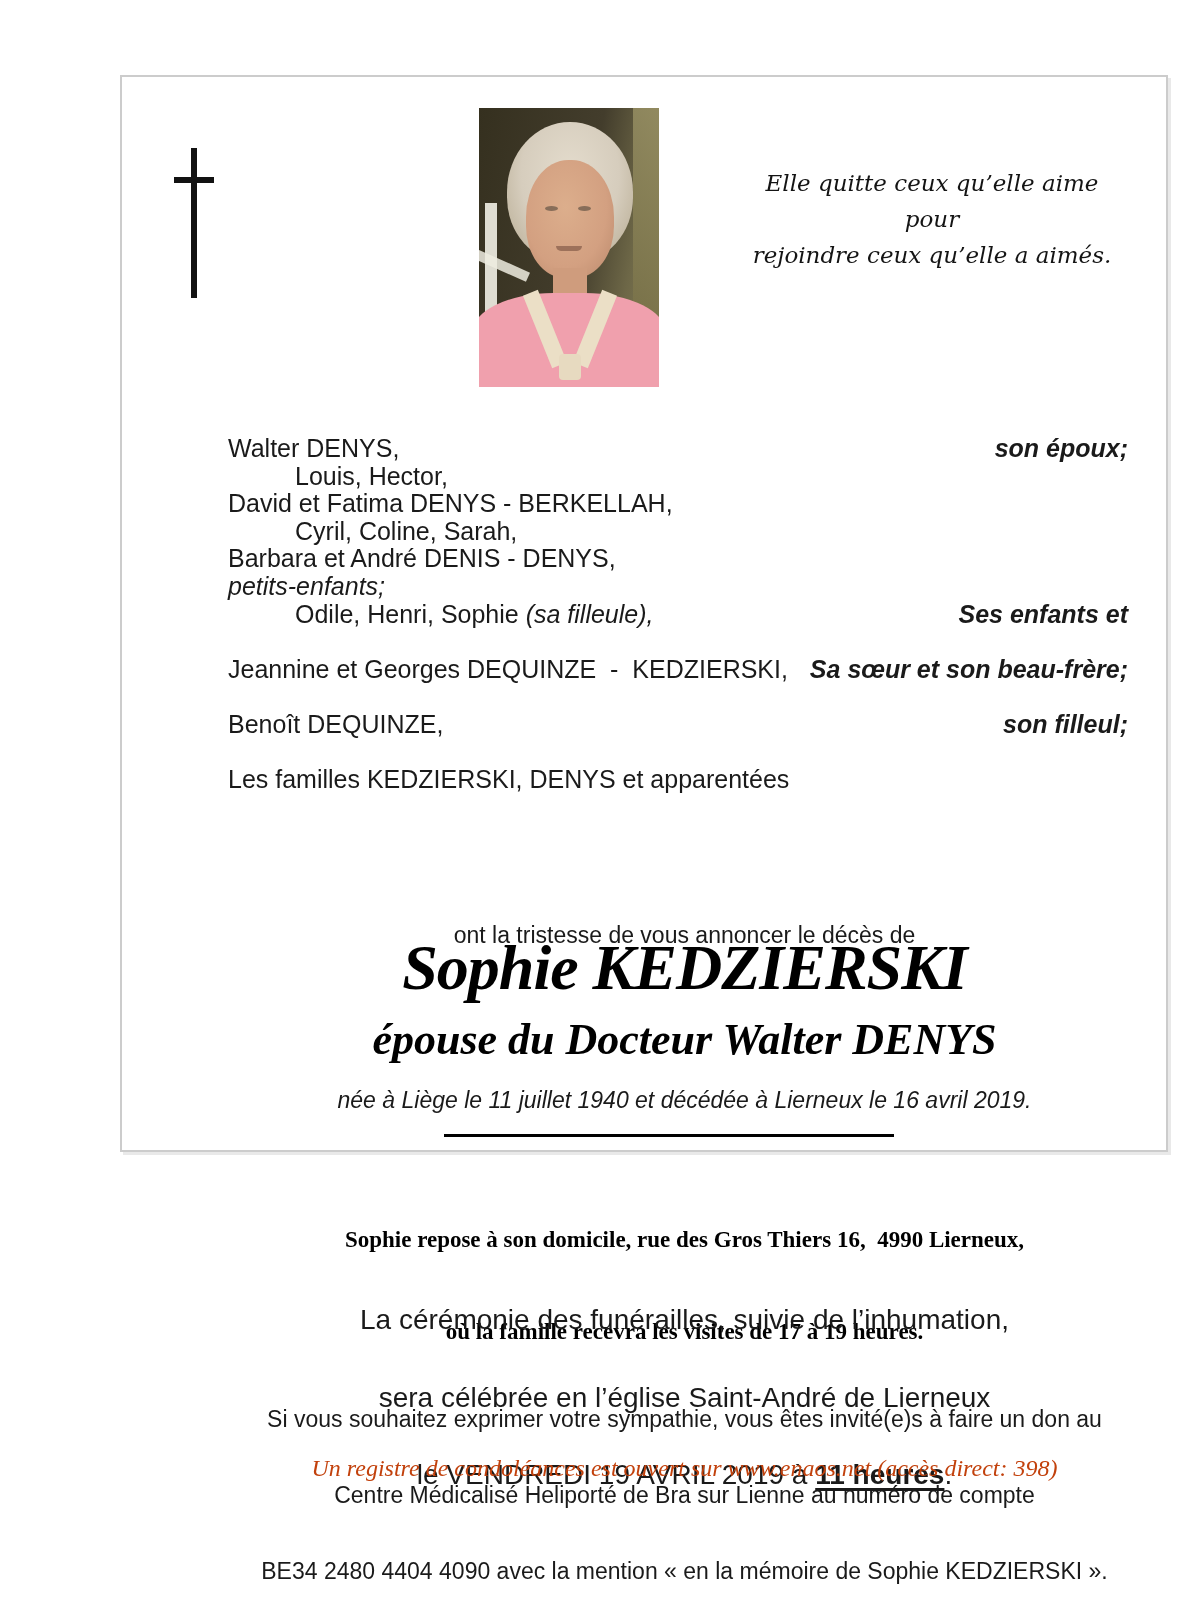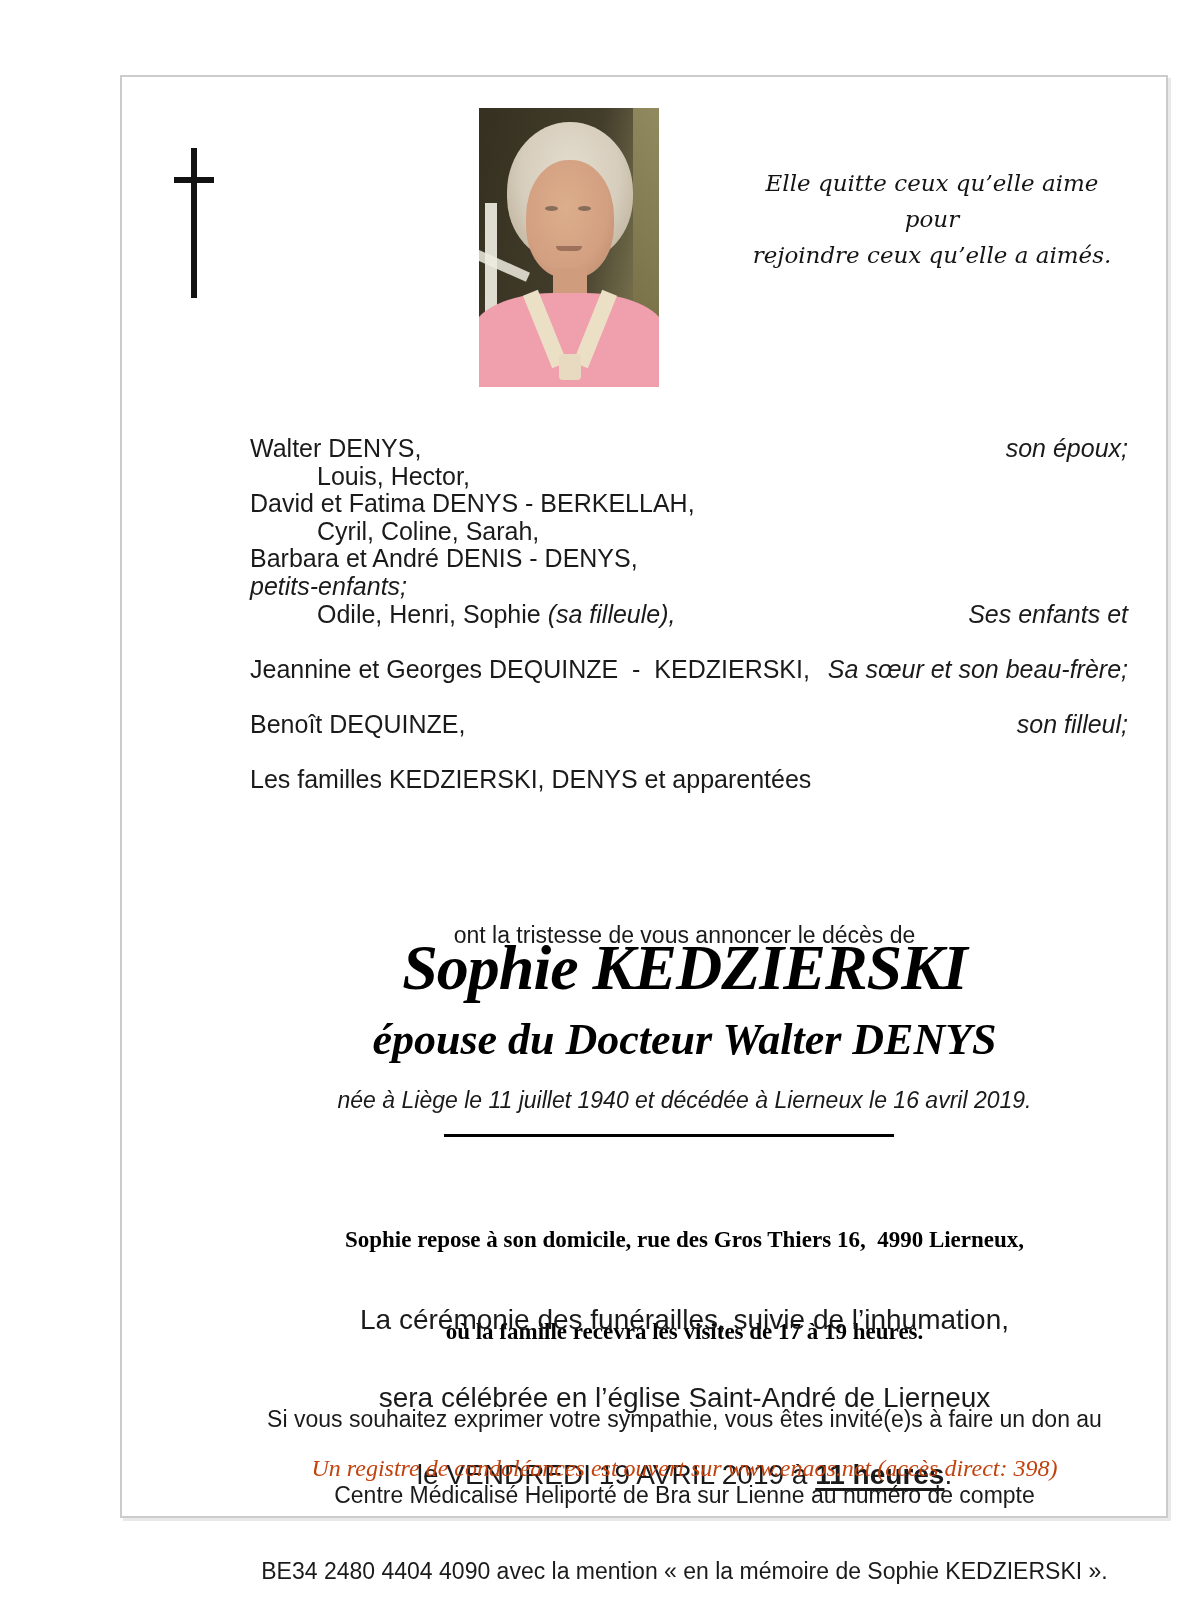--- a/index.html
+++ b/index.html
@@ -7,21 +7,21 @@
   body {
     width: 1203px; height: 1602px;
     position: relative;
     font-family: "Liberation Sans", sans-serif;
     color: #1a1a1a;
   }
 
   .sheet {
     position: absolute;
     left: 120px; top: 75px;
-    width: 1048px; height: 1443px;
+    width: 1048px; height: 1077px;
     background: #ffffff;
     border: 2px solid #cccccc;
     box-shadow: 3px 3px 0 0 #e9e9e9;
   }
 
   
   .cross { position: absolute; left: 52px; top: 71px; width: 40px; height: 150px; }
   .cross .vbar { position: absolute; left: 17px; top: 0; width: 6px; height: 150px; background: #121212; }
   .cross .hbar { position: absolute; left: 0; top: 29px; width: 40px; height: 6px; background: #121212; }
 
@@ -66,27 +66,27 @@
     position: absolute; left: 620px; top: 88px; width: 380px;
     text-align: center;
     font-family: "DejaVu Serif", serif;
     font-style: italic;
     font-size: 23px; line-height: 36px;
     color: #141414;
   }
 
   
   .mourners {
-    position: absolute; left: 128px; right: 38px; top: 358px;
+    position: absolute; left: 106px; right: 38px; top: 358px;
     font-size: 25px; line-height: 27.6px;
   }
   .mrow { display: flex; justify-content: space-between; align-items: baseline; white-space: pre-wrap; }
   .mrow.gap { margin-top: 27.6px; }
   .mrow .nm.indent { padding-left: 67px; text-align: right; }
-  .mrow .rel { font-style: italic; text-align: right; }
+  .mrow .rel { font-style: italic; text-align: right; font-weight: bold; }
   .mrow .it { font-style: italic; }
 
   
   .cblock { position: absolute; left: 117px; right: 36px; text-align: center; white-space: pre-wrap; }
 
   .announce { top: 845px; font-size: 23px; }
   .deceased-name {
     top: 856px; margin-top: 0;
     font-family: "Liberation Serif", serif;
     font-weight: bold; font-style: italic;

